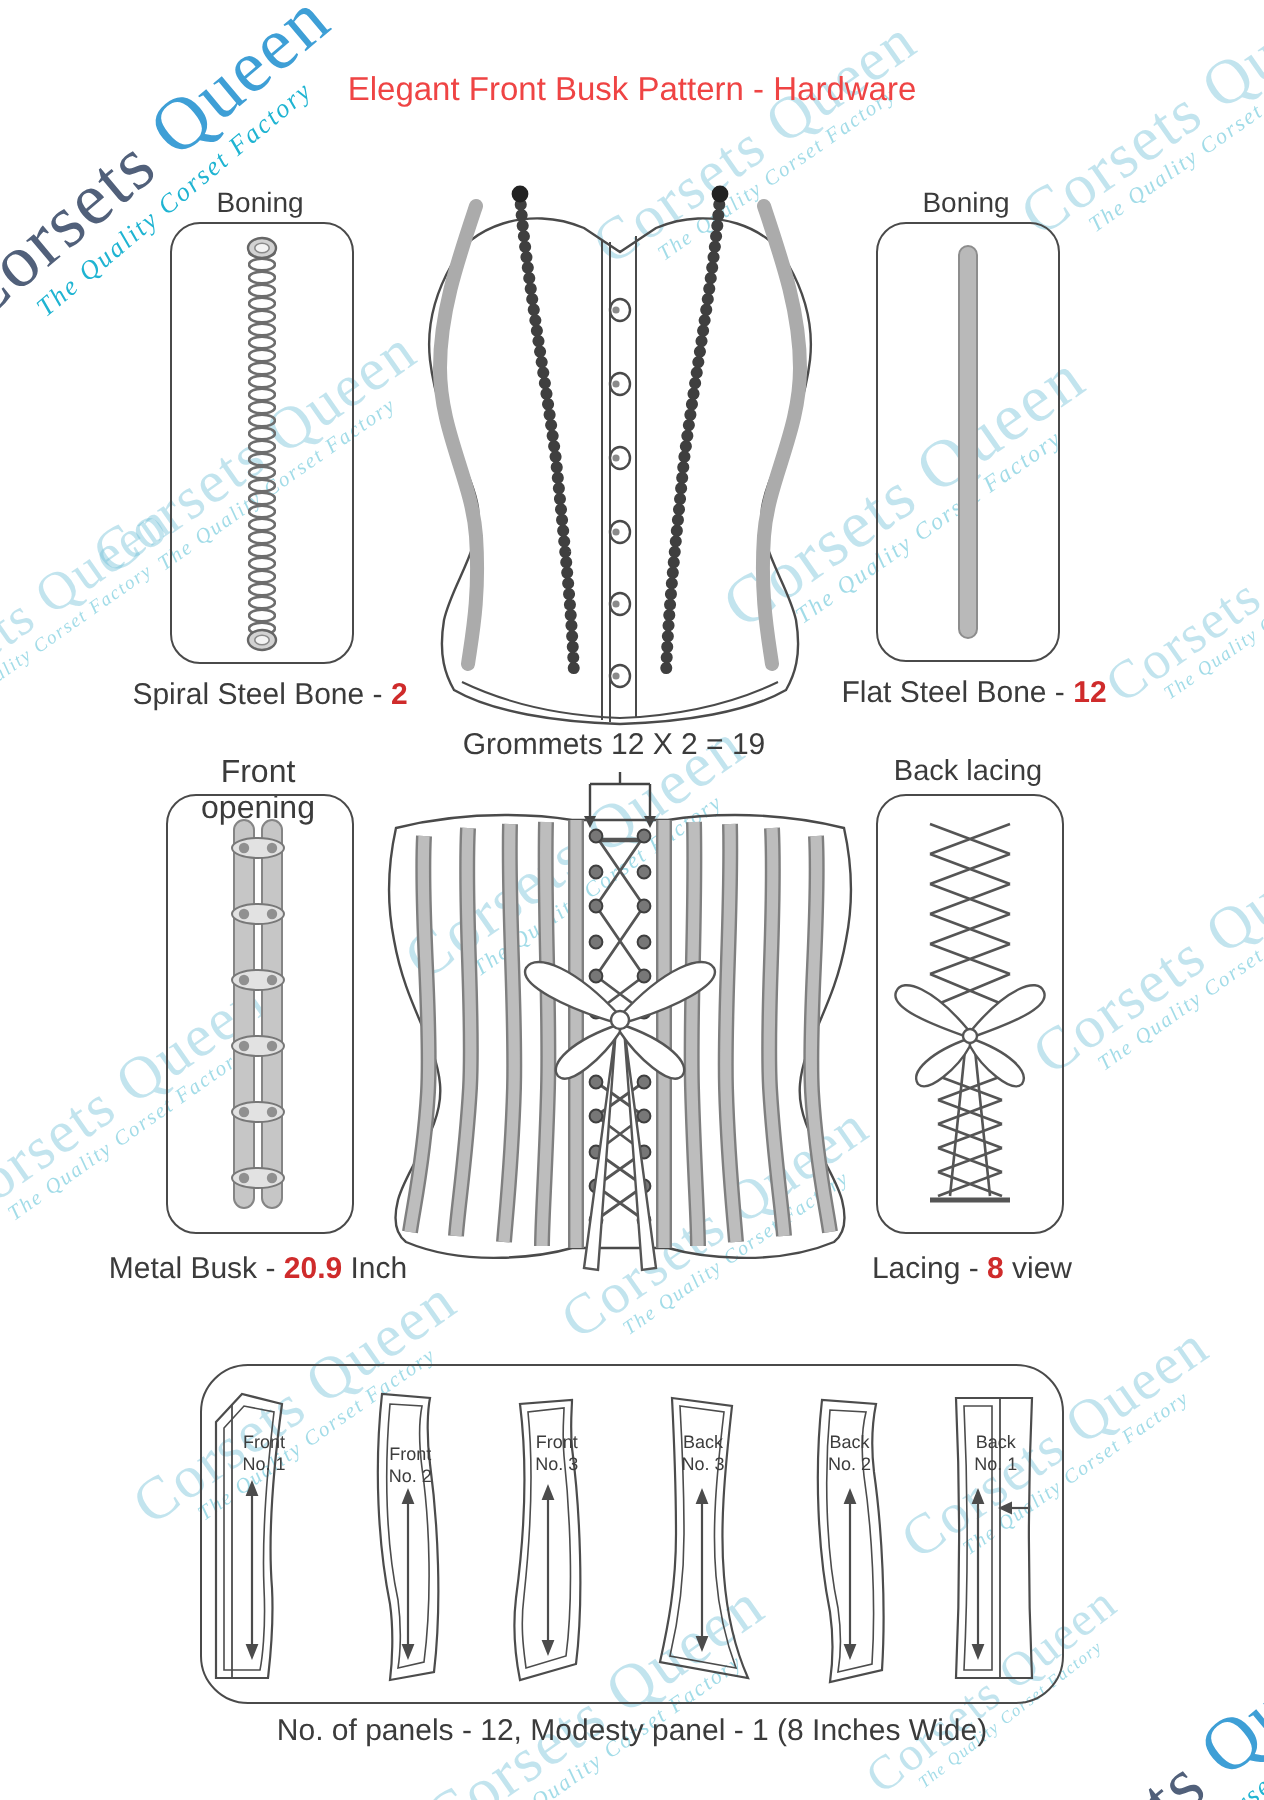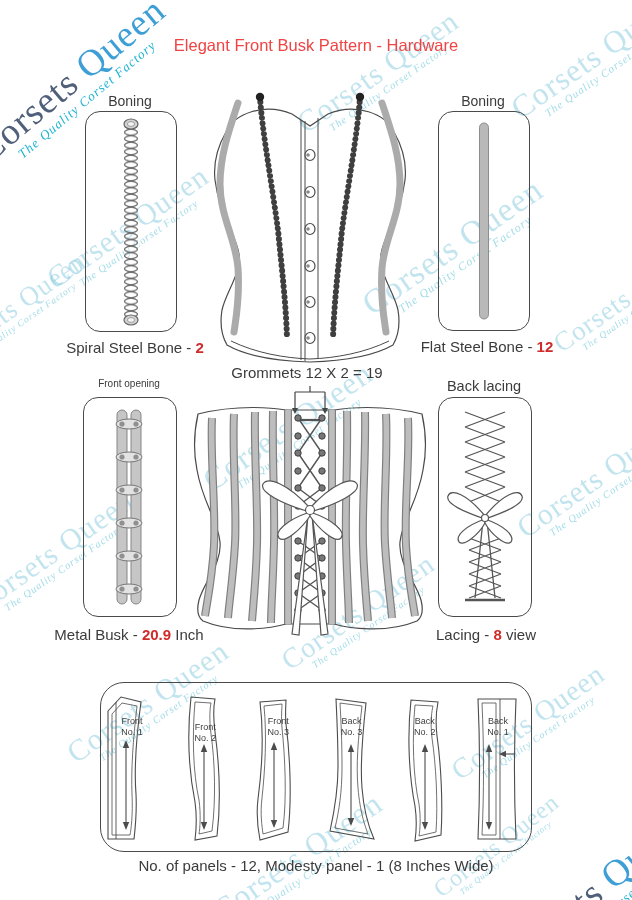--- a/index.html
+++ b/index.html
@@ -185,21 +185,21 @@
             <circle cx="112" cy="212" r="1.8" fill="#8a8a8a"></circle>
           </g>
         <g>
             <ellipse cx="114" cy="248" rx="5" ry="5.5" fill="#fff" stroke="#4a4a4a" stroke-width="1.2"></ellipse>
             <circle cx="112" cy="248" r="1.8" fill="#8a8a8a"></circle>
           </g>
       </g>
     </svg>
     <div class="caption" style="left:207px;top:364px;width:200px;">Grommets 12 X 2 = 19</div>
 
-    <div class="heading" style="left:83px;top:378px;width:92px;font-size:10px;">Front opening</div>
+    <div class="heading" style="left:83px;top:378px;width:92px;font-size:16px;">Front opening</div>
     <div class="hw-box" style="left:83px;top:397px;width:92px;height:218px;">
       <svg width="92" height="218" viewBox="0 0 92 218">
         <rect x="33" y="12" width="10" height="194" rx="5" fill="#c6c6c6" stroke="#858585" stroke-width="1"></rect>
         <rect x="47" y="12" width="10" height="194" rx="5" fill="#c6c6c6" stroke="#858585" stroke-width="1"></rect>
         <g>
           <g>
               <ellipse cx="45" cy="26" rx="13" ry="5" fill="#e2e2e2" stroke="#787878" stroke-width="1"></ellipse>
               <circle cx="38" cy="26" r="2.6" fill="#909090"></circle>
               <circle cx="52" cy="26" r="2.6" fill="#909090"></circle>
             </g>

